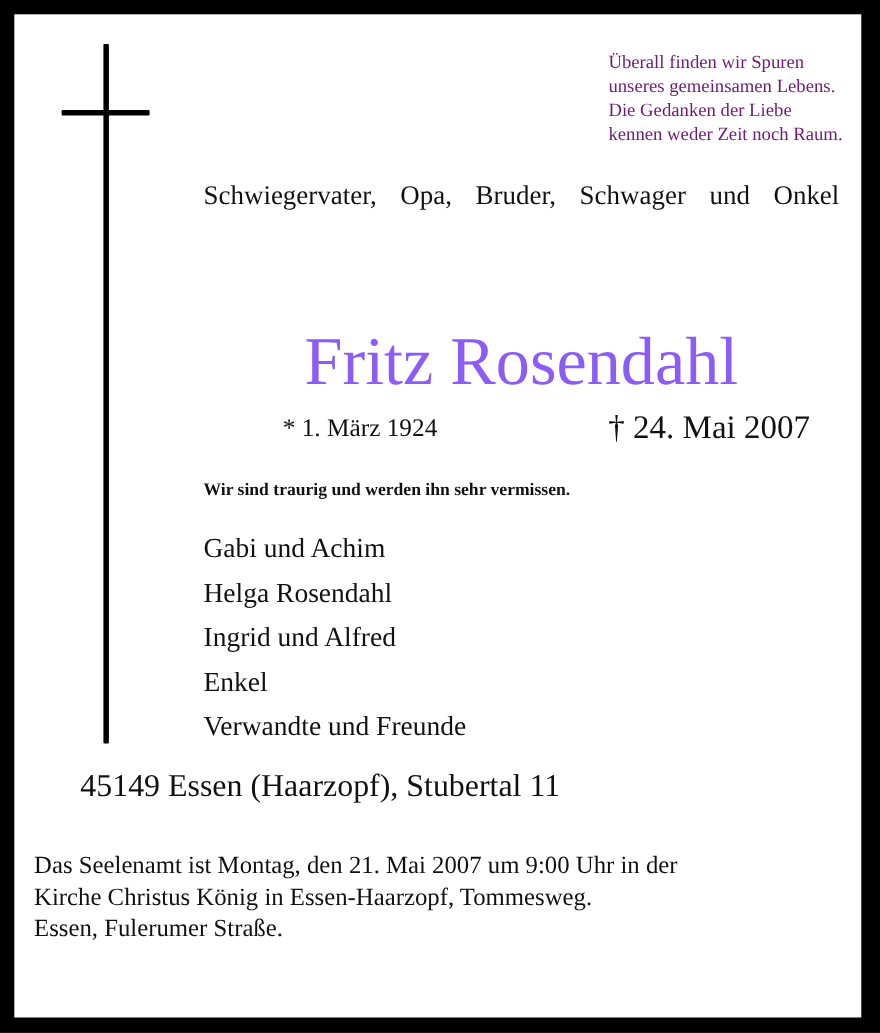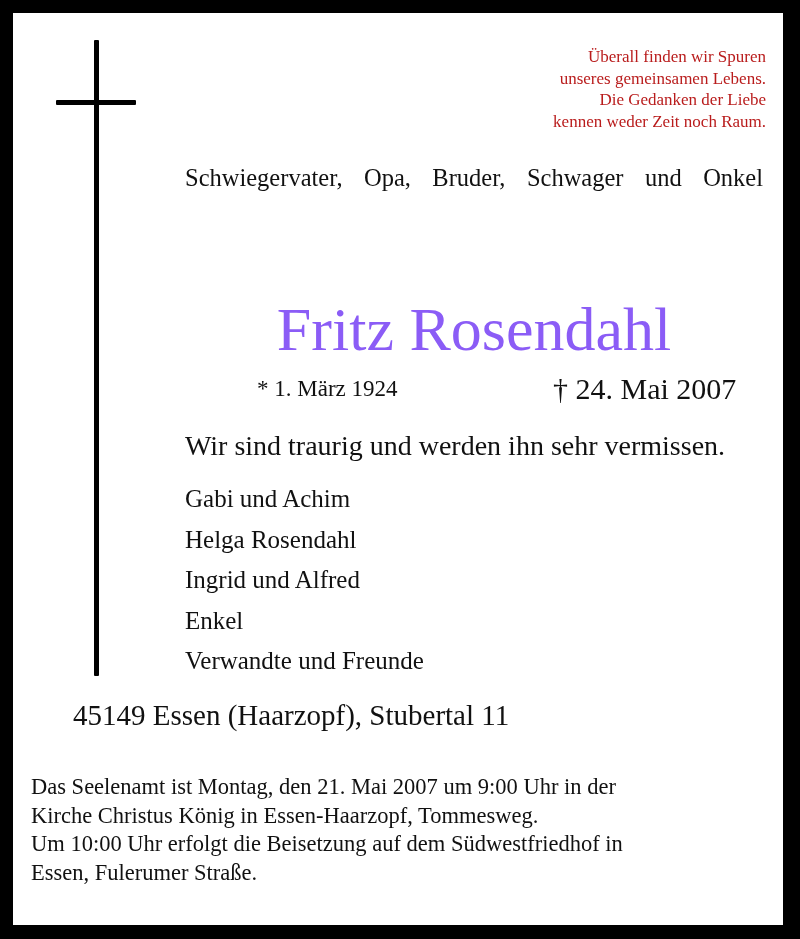--- a/index.html
+++ b/index.html
@@ -5,35 +5,35 @@
   html, body { margin: 0; padding: 0; }
   body { width: 800px; height: 939px; background: #000; position: relative; overflow: hidden; }
   .frame {
     position: absolute; left: 13px; top: 13px; width: 770px; height: 912px;
     background: #fff;
   }
   .serif { font-family: "Liberation Serif", "DejaVu Serif", serif; color: #111; }
   .cross-v { position: absolute; left: 81px; top: 27px; width: 5px; height: 636px; background: #000; border-radius: 1px; }
   .cross-h { position: absolute; left: 43px; top: 87px; width: 80px; height: 5px; background: #000; border-radius: 1px; }
   .motto {
-    position: absolute; right: 17px; top: 33px; text-align: right;
-    font-size: 17px; line-height: 21.5px; color: #b91c1c;
+    position: absolute; right: 17px; top: 33px; 
+    font-size: 17px; line-height: 21.5px; color: #701a75;
   }
   .intro {
     position: absolute; left: 172px; top: 150px; width: 578px;
     font-size: 24.5px; line-height: 30px; text-align: justify; text-align-last: justify;
   }
   .intro div { text-align: justify; text-align-last: justify; }
   .name {
     position: absolute; left: 172px; top: 281px; width: 578px; text-align: center;
     font-size: 62px; line-height: 70px; color: #8b5cf6;
   }
   .birth { position: absolute; left: 244px; top: 362px; font-size: 23px; line-height: 28px; }
   .death { position: absolute; left: 540px; top: 362px; font-size: 30px; line-height: 28px; }
-  .sad { position: absolute; left: 172px; top: 418px; font-size: 28px; line-height: 30px; }
+  .sad { position: absolute; left: 172px; top: 418px; font-size: 16px; line-height: 30px; font-weight: bold; }
   .mourners { position: absolute; left: 172px; top: 466px; font-size: 25px; line-height: 40.5px; }
   .address { position: absolute; left: 18px; top: 688px; font-size: 29px; line-height: 28px; margin-left: 42px; }
   .service { position: absolute; left: 18px; top: 760px; width: 745px; font-size: 22.5px; line-height: 28.5px; }
 </style>
 </head>
 <body>
 
 <div class="frame serif">
   <div class="cross-v"></div>
   <div class="cross-h"></div>
@@ -61,16 +61,15 @@
     <div>Ingrid und Alfred</div>
     <div>Enkel</div>
     <div>Verwandte und Freunde</div>
   </div>
 
   <div class="address">45149 Essen (Haarzopf), Stubertal 11</div>
 
   <div class="service">
     <div>Das Seelenamt ist Montag, den 21. Mai 2007 um 9:00 Uhr in der</div>
     <div>Kirche Christus König in Essen-Haarzopf, Tommesweg.</div>
-    <div>Um 10:00 Uhr erfolgt die Beisetzung auf dem Südwestfriedhof in</div>
     <div>Essen, Fulerumer Straße.</div>
   </div>
 </div>
 
 </body></html>

